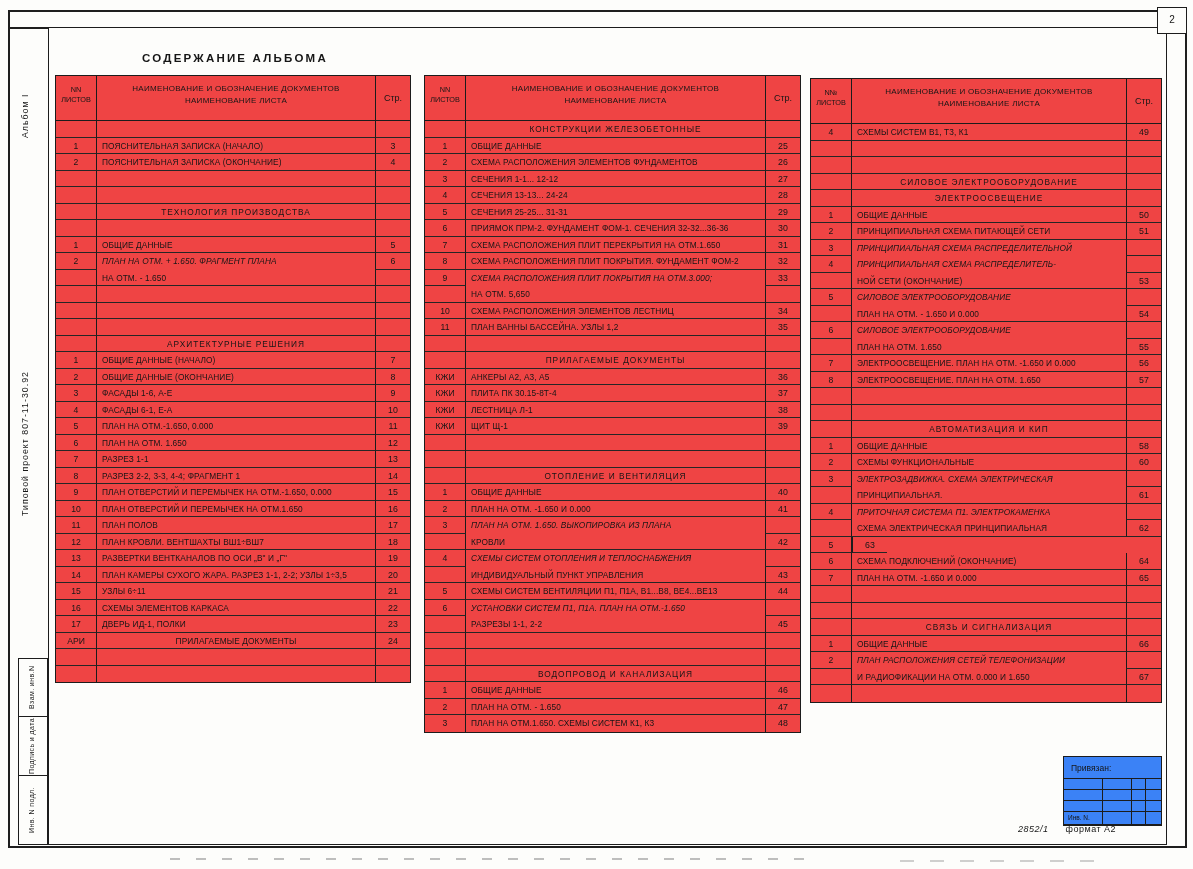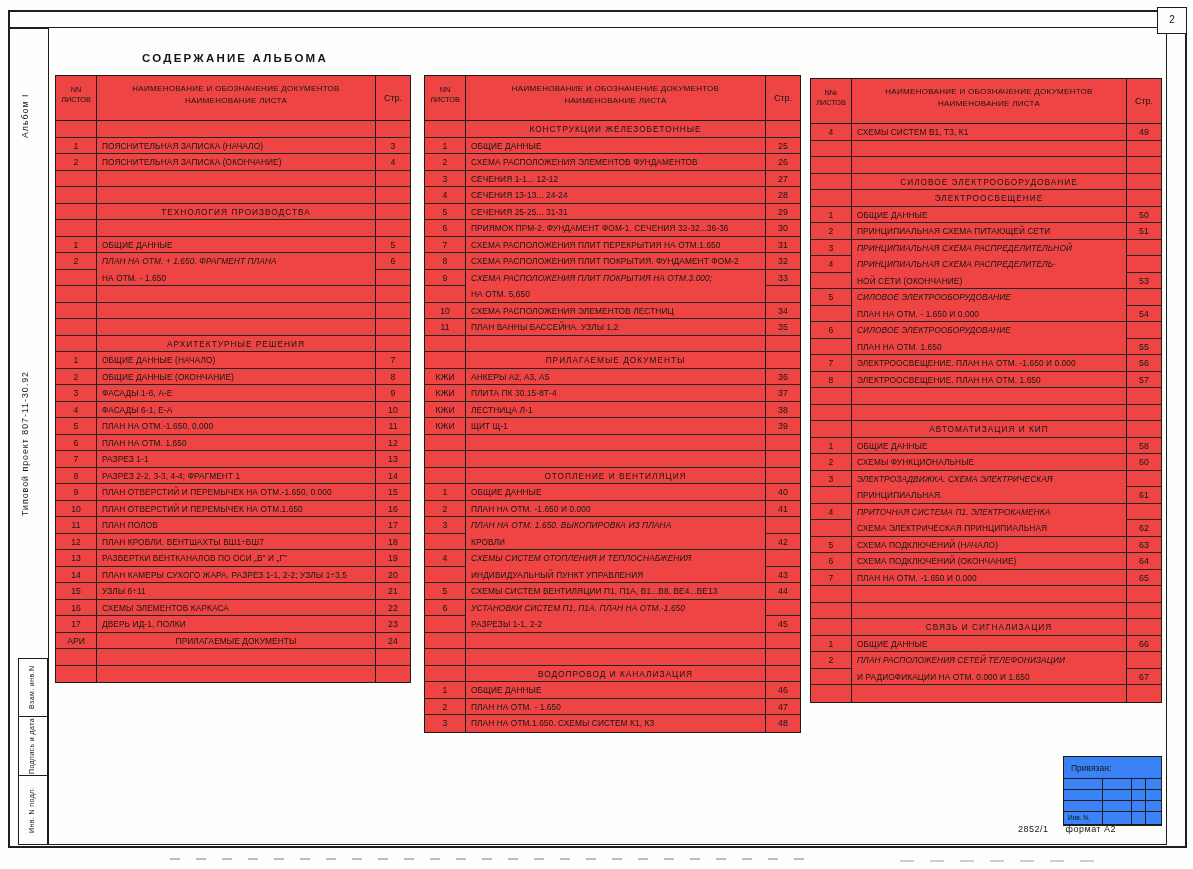--- a/index.html
+++ b/index.html
@@ -49,21 +49,21 @@
         border:1.8px solid #1c1c1c;box-sizing:border-box;background:#3b82f6;}
   .priv-title{height:22px;line-height:22px;border-bottom:1.4px solid #1c1c1c;
               padding-left:7px;font-size:8.5px;box-sizing:border-box;}
   .priv-grid{display:grid;grid-template-columns:40% 30% 15% 15%;
              grid-template-rows:11px 11px 11px 13px;}
   .priv-grid div{border-right:1px solid #1c1c1c;border-bottom:1px solid #1c1c1c;
                  font-size:6.5px;line-height:12px;padding-left:4px;box-sizing:border-box;overflow:hidden;}
   .priv-grid div:nth-child(4n){border-right:none;}
   .foot-note{position:absolute;left:1018px;top:824px;width:170px;font-size:9px;
              letter-spacing:.5px;}
-  .foot-note .inv-v{margin-right:14px;}
+  .foot-note .inv-v{font-style:italic;margin-right:14px;}
   .scan-mark{position:absolute;left:170px;top:858px;width:640px;height:2px;opacity:.55;
     background:repeating-linear-gradient(90deg,#8a8a8a 0 10px,transparent 10px 26px);}
   .scan-mark2{position:absolute;left:900px;top:860px;width:200px;height:1.5px;opacity:.4;
     background:repeating-linear-gradient(90deg,#8a8a8a 0 14px,transparent 14px 30px);}
 </style>
 </head>
 <body>
 
 <div class="sheet">
 
@@ -604,21 +604,20 @@
           <div class="c name nb">Приточная система П1. Электрокаменка</div>
           <div class="c page"></div>
         </div>
         <div class="trow cont">
           <div class="c num"></div>
           <div class="c name">Схема электрическая принципиальная</div>
           <div class="c page">62</div>
         </div>
         <div class="trow item">
           <div class="c num">5</div>
-          <div class="c name">Схема подключений (начало)</div>
           <div class="c page">63</div>
         </div>
         <div class="trow item">
           <div class="c num">6</div>
           <div class="c name">Схема подключений (окончание)</div>
           <div class="c page">64</div>
         </div>
         <div class="trow item">
           <div class="c num">7</div>
           <div class="c name">План на отм. -1.650 и 0.000</div>

